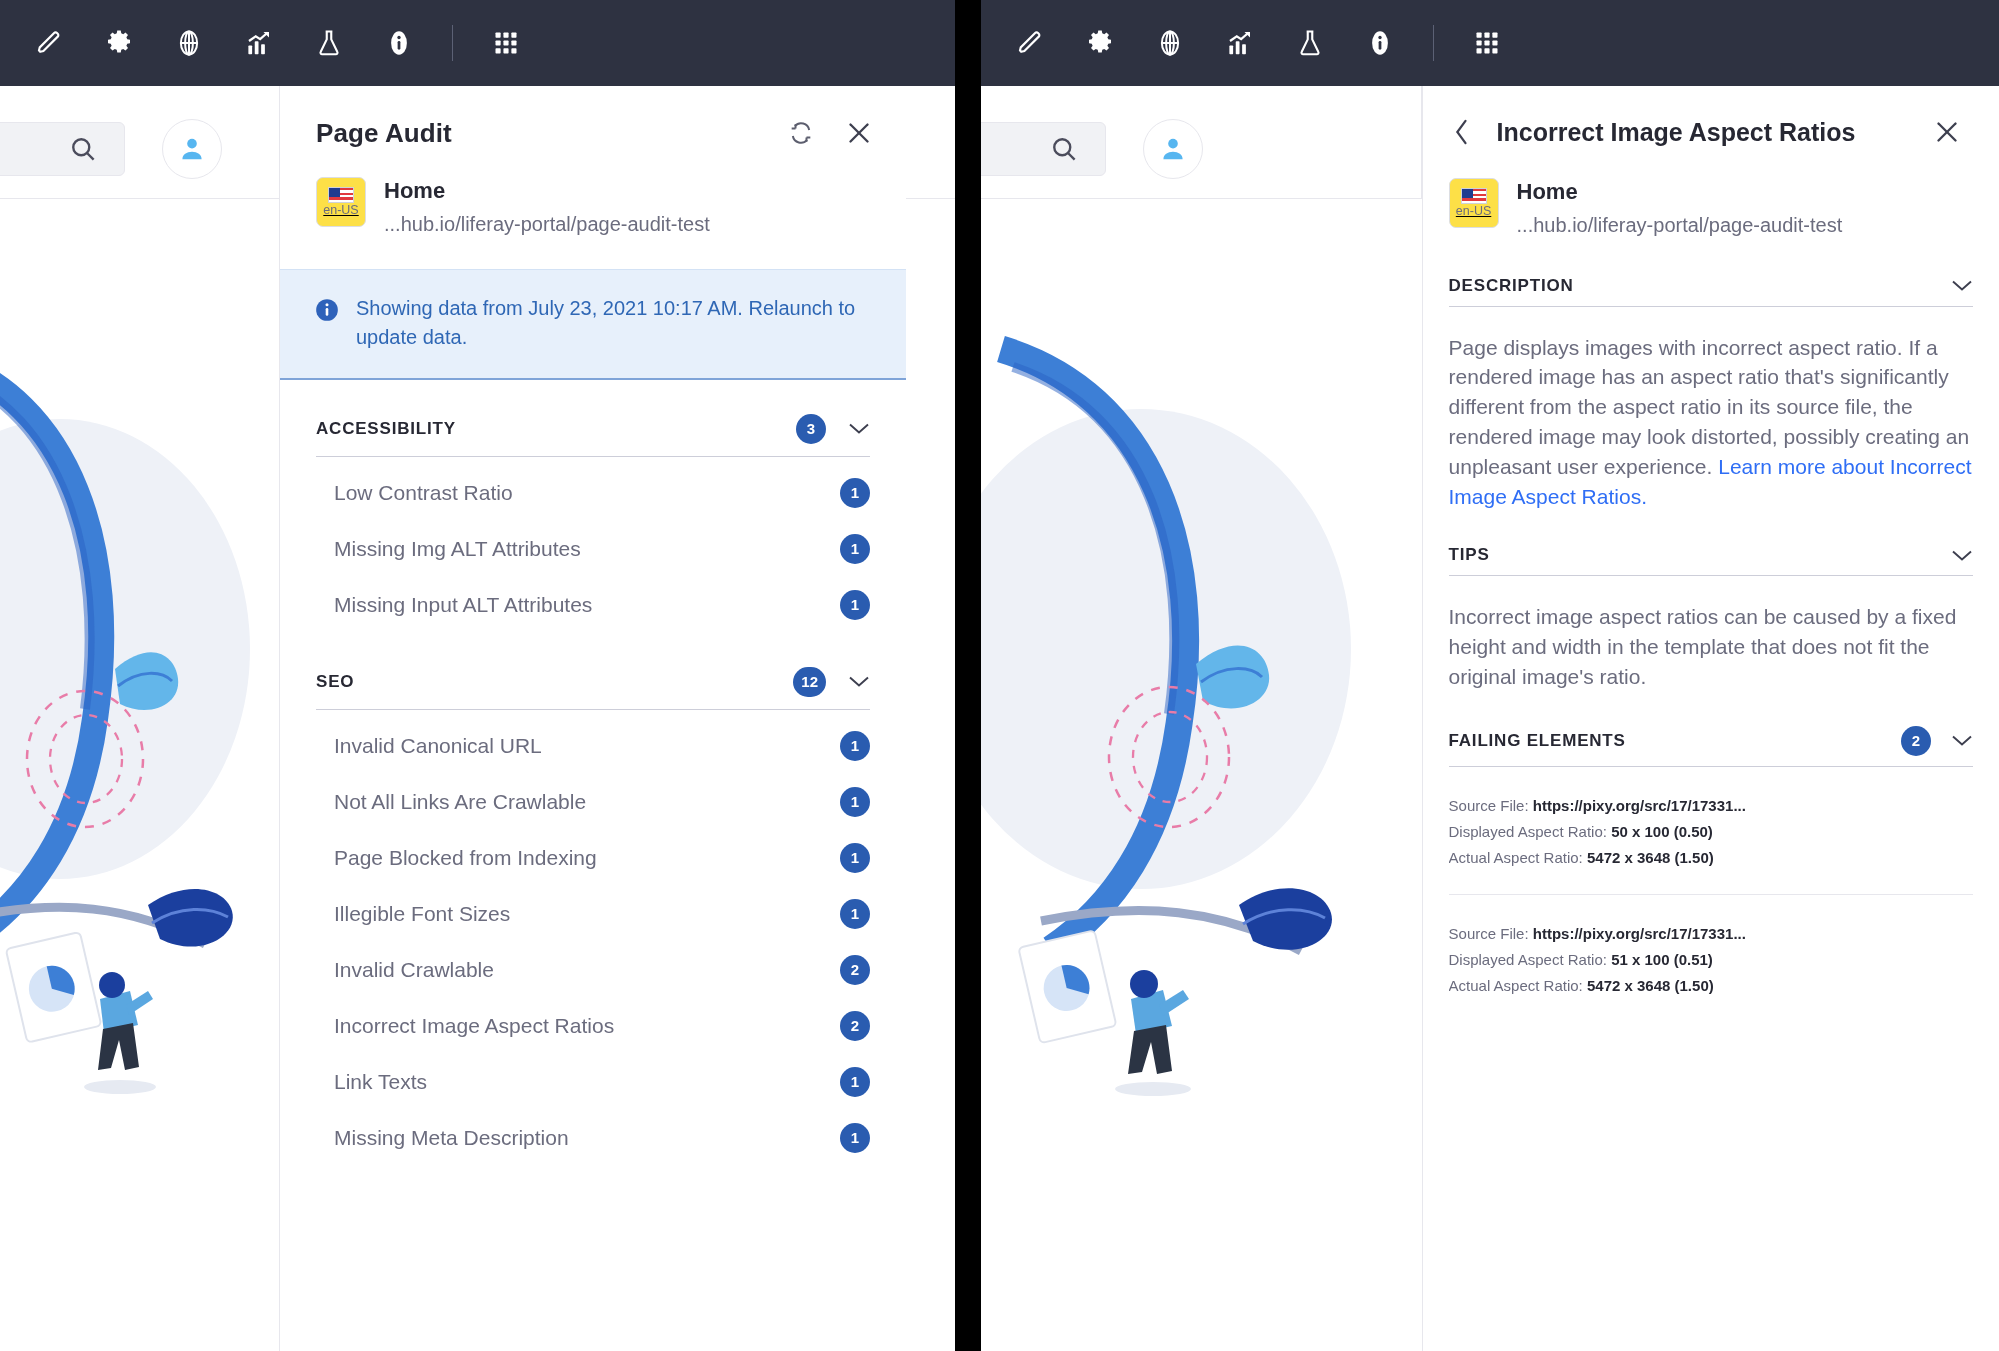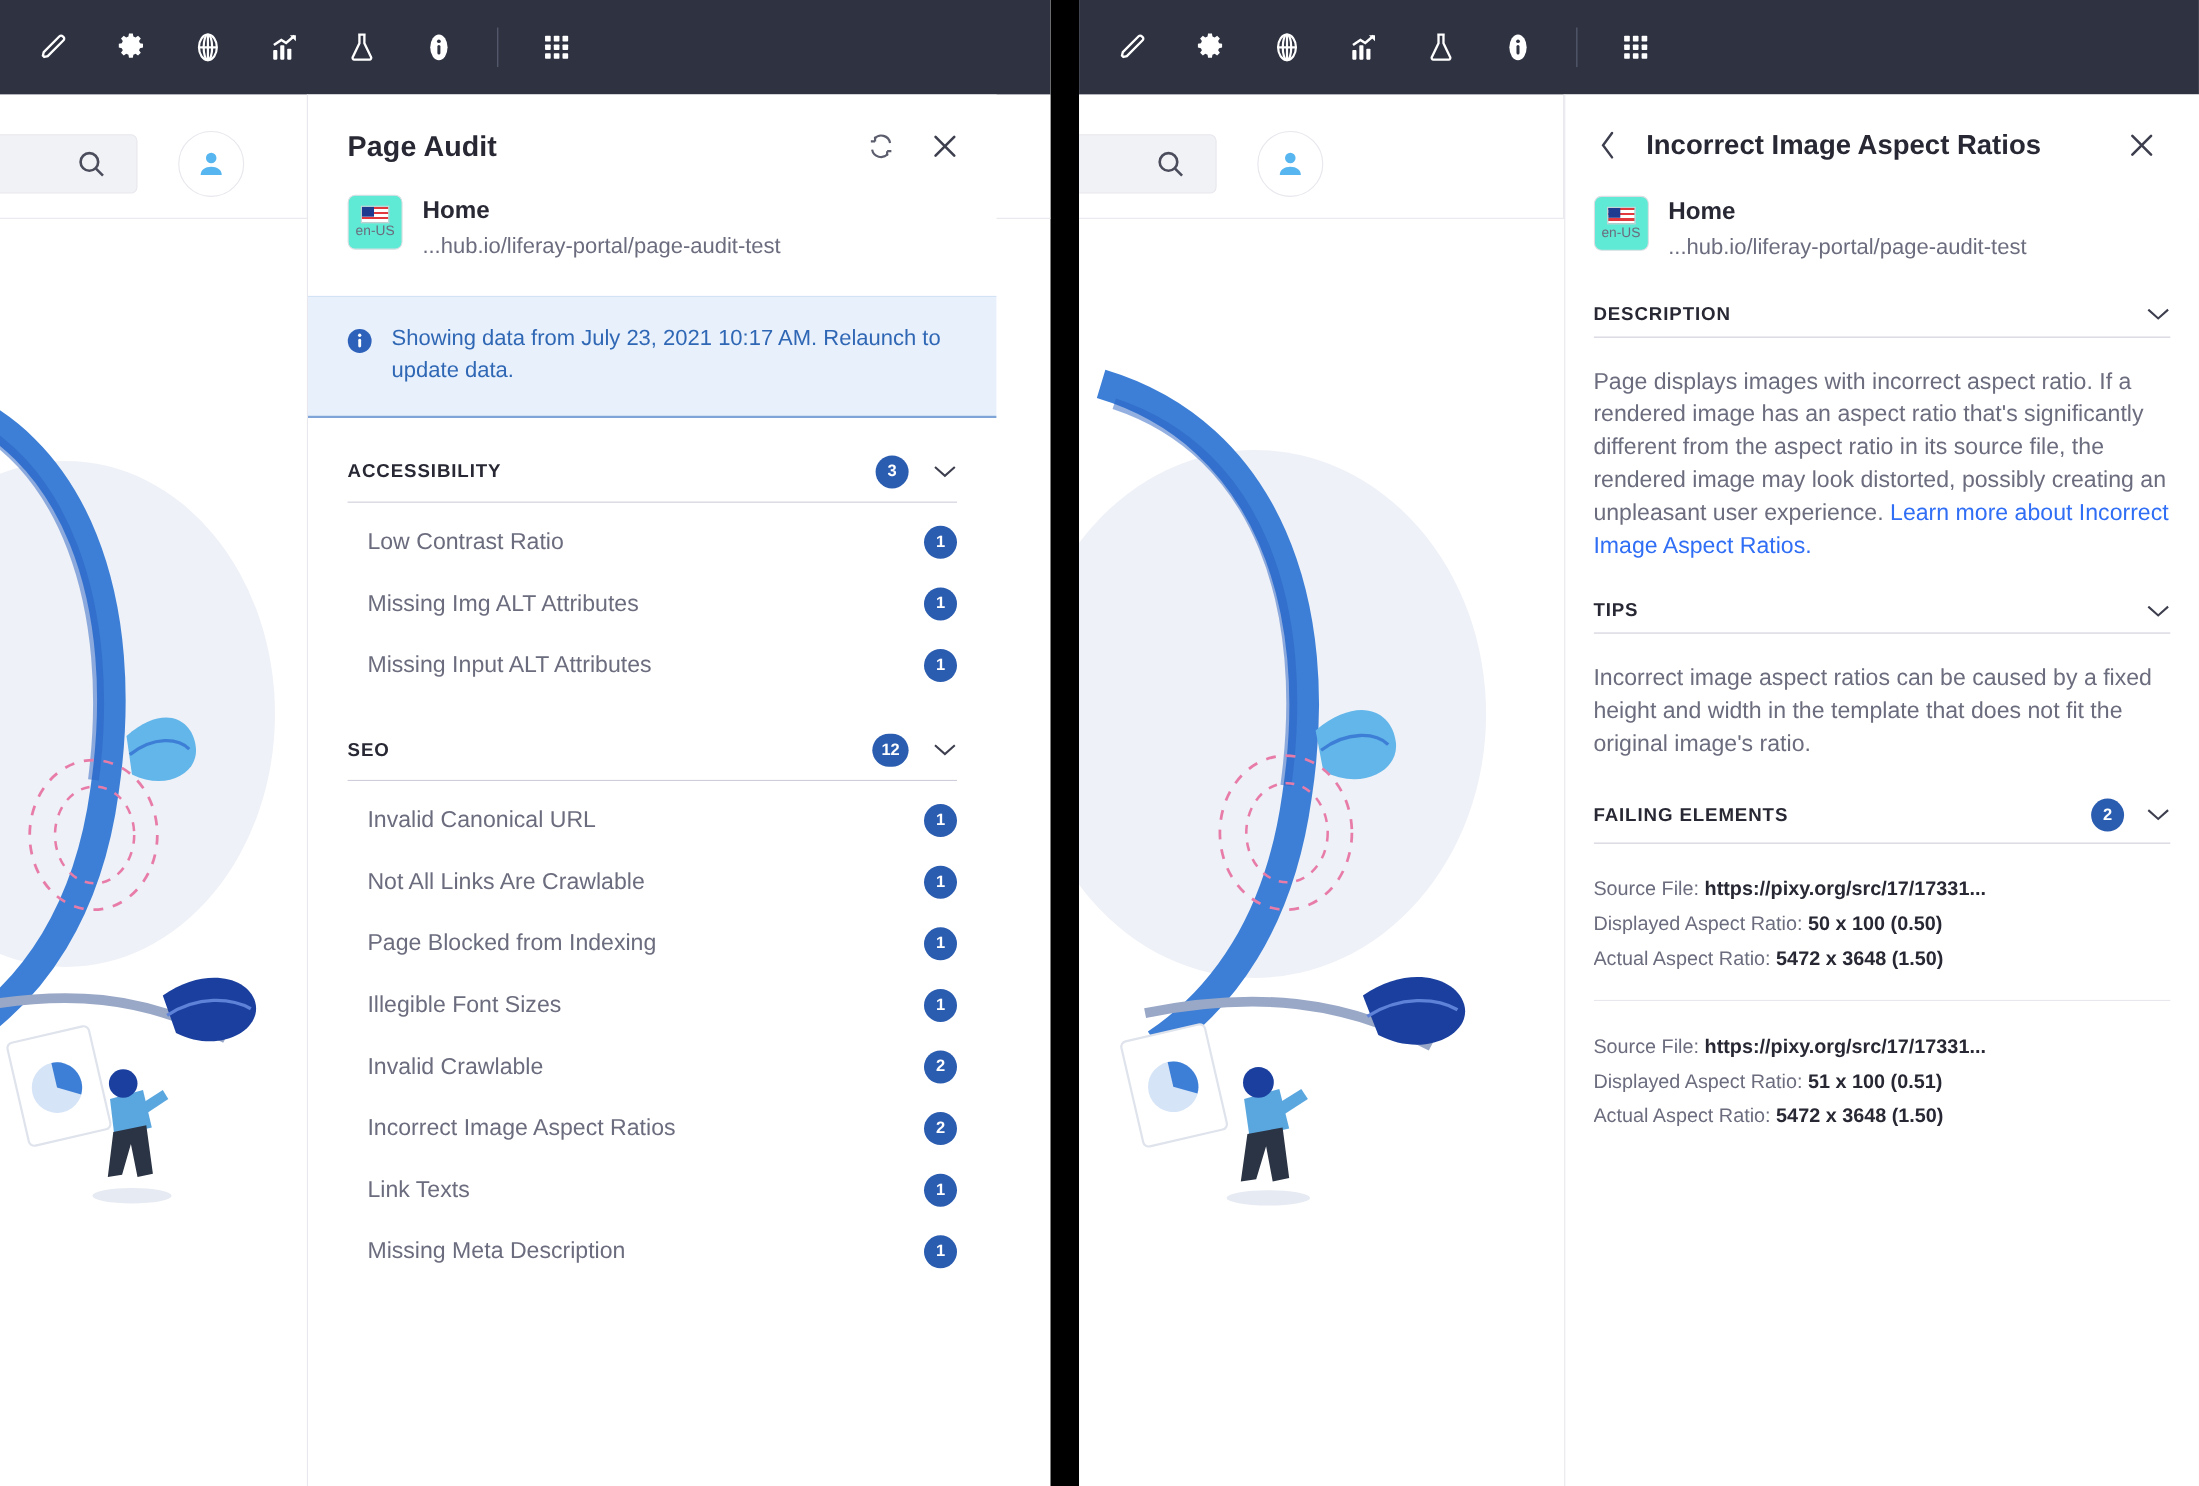--- a/index.html
+++ b/index.html
@@ -58,22 +58,22 @@
     background: #fff; border-left: 1px solid #e7e7ed; overflow: hidden;
   }
   .ap-head { padding: 32px 36px 0 36px; position: relative; }
   .ap-title { font-size: 26px; font-weight: bold; color: #272833; letter-spacing: .1px; }
   .ap-actions { position: absolute; right: 30px; top: 30px; display: flex; gap: 24px; align-items: center; }
   .ap-icon-btn { width: 34px; height: 34px; display: flex; align-items: center; justify-content: center; cursor: pointer; }
 
   .page-row { display: flex; align-items: flex-start; gap: 18px; padding: 28px 36px 30px 36px; }
   .flag-chip {
     width: 50px; height: 50px; border: 1px solid #dcdee3; border-radius: 7px;
-    background: #5eead4; display: flex; flex-direction: column;
-    align-items: center; justify-content: center; gap: 1px; flex: 0 0 50px;
+    background: #fde047; display: flex; flex-direction: column;
+    align-items: center; justify-content: center; gap: 1px; flex: 0 0 50px; text-decoration: underline;
   }
   .flag-img { width: 26px; height: 16px; position: relative; overflow: hidden; border: .5px solid #cfd2d8; }
   .flag-stripes { position: absolute; inset: 0;
     background: repeating-linear-gradient(to bottom, #e1393e 0 2.3px, #fff 2.3px 4.6px); }
   .flag-canton { position: absolute; left: 0; top: 0; width: 11px; height: 9px; background: #1f3b8f; }
   .flag-code { font-size: 12.5px; color: #6b6c7e; line-height: 1; }
   .page-meta { min-width: 0; flex: 1; }
   .page-name { font-size: 22px; font-weight: bold; color: #272833; line-height: 1.3; }
   .page-url { font-size: 20px; color: #6b6c7e; line-height: 1.45; margin-top: 4px;
     white-space: nowrap; overflow: hidden; }
@@ -121,21 +121,21 @@
     display: flex; align-items: center; justify-content: space-between;
     padding: 30px 0 10px 0; border-bottom: 1px solid #cdced9; cursor: pointer;
   }
   .dsec-title { font-size: 17px; font-weight: bold; letter-spacing: .8px; color: #272833; }
   .dsec-right { display: flex; align-items: center; gap: 20px; }
   .dsec-body { font-size: 21px; line-height: 1.42; color: #6b6c7e; padding: 26px 0 4px 0; }
   .dsec-body a { color: #2f6ef5; text-decoration: none; }
 
   .fail-item { padding: 26px 0 22px 0; }
   .fail-item + .fail-item { border-top: 1px solid #e7e7ed; }
-  .fail-line { font-size: 18px; color: #6b6c7e; line-height: 1.75;
+  .fail-line { font-size: 15px; color: #6b6c7e; line-height: 1.75;
     white-space: nowrap; overflow: hidden; }
   .fail-line b { color: #272833; font-weight: bold; }
 </style>
 </head>
 <body>
 
 <div class="stage">
 
   <div class="pane pane-left">
 

